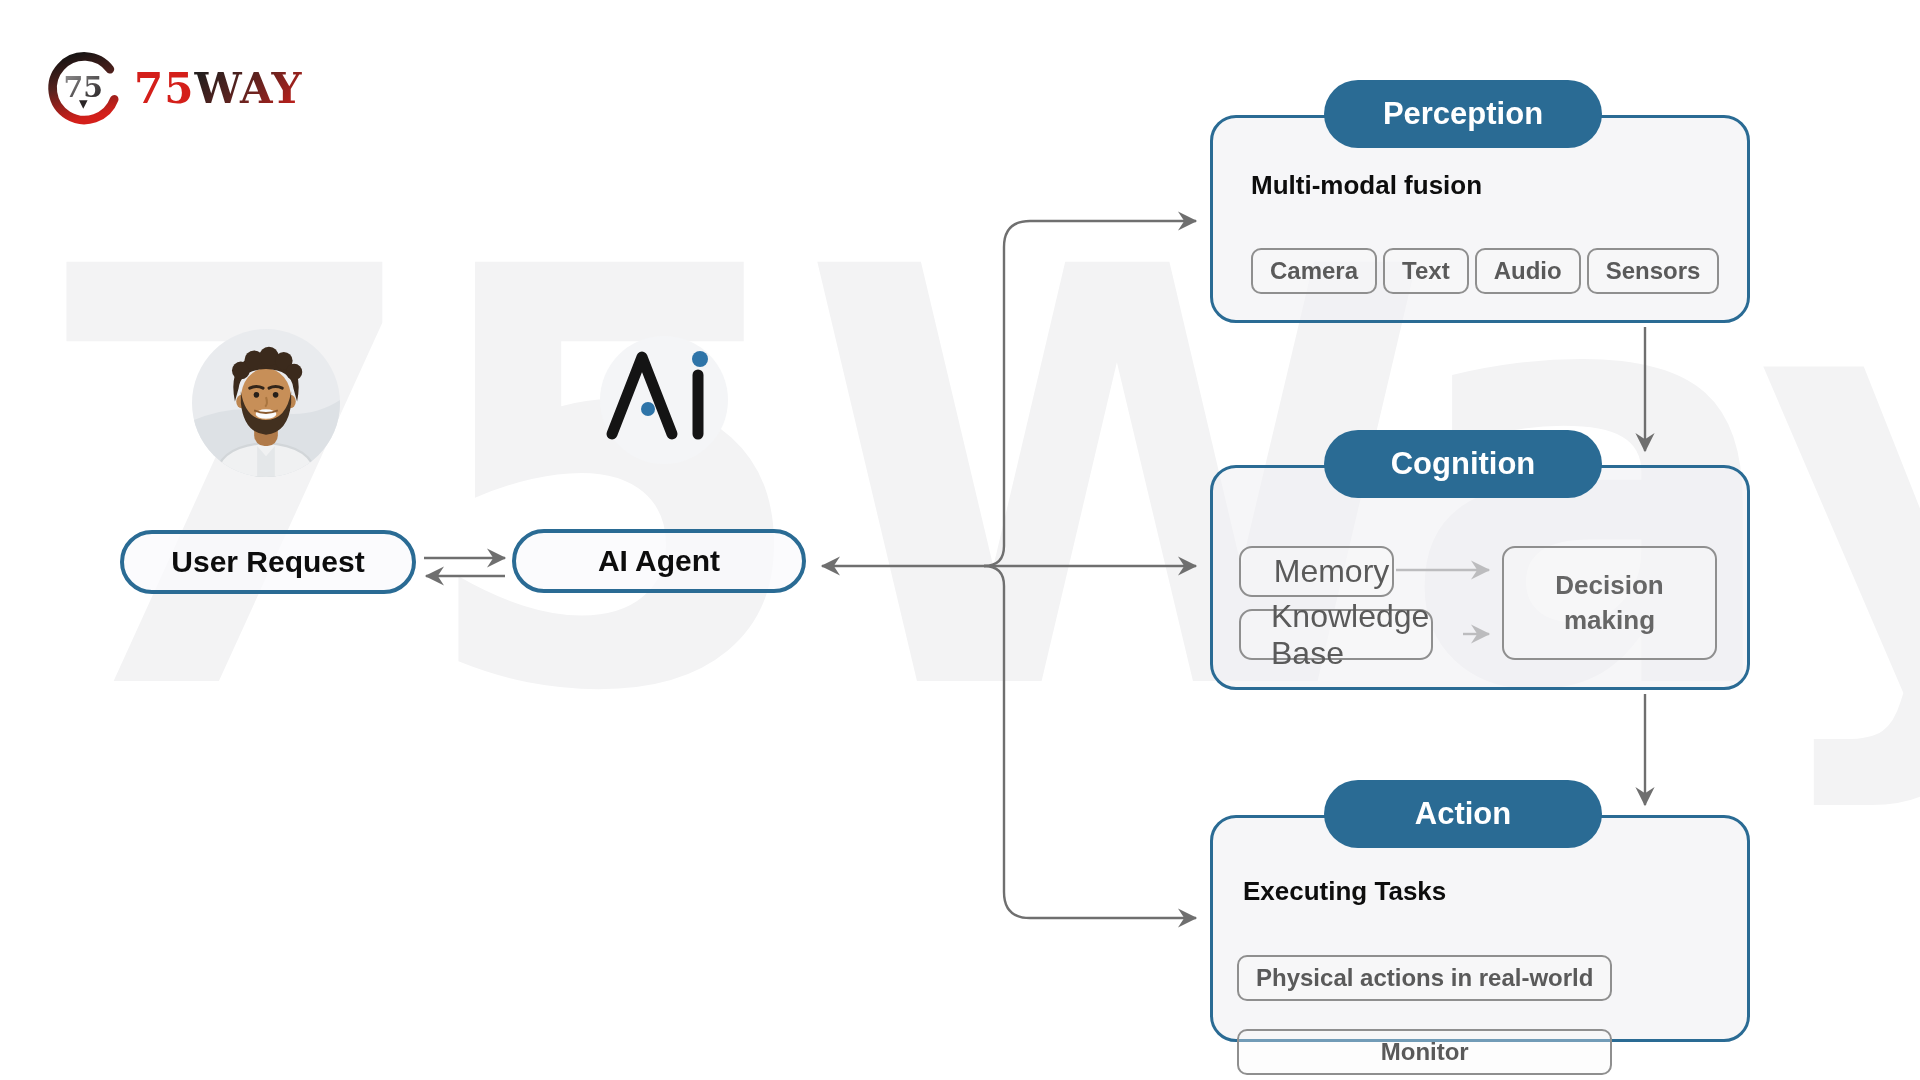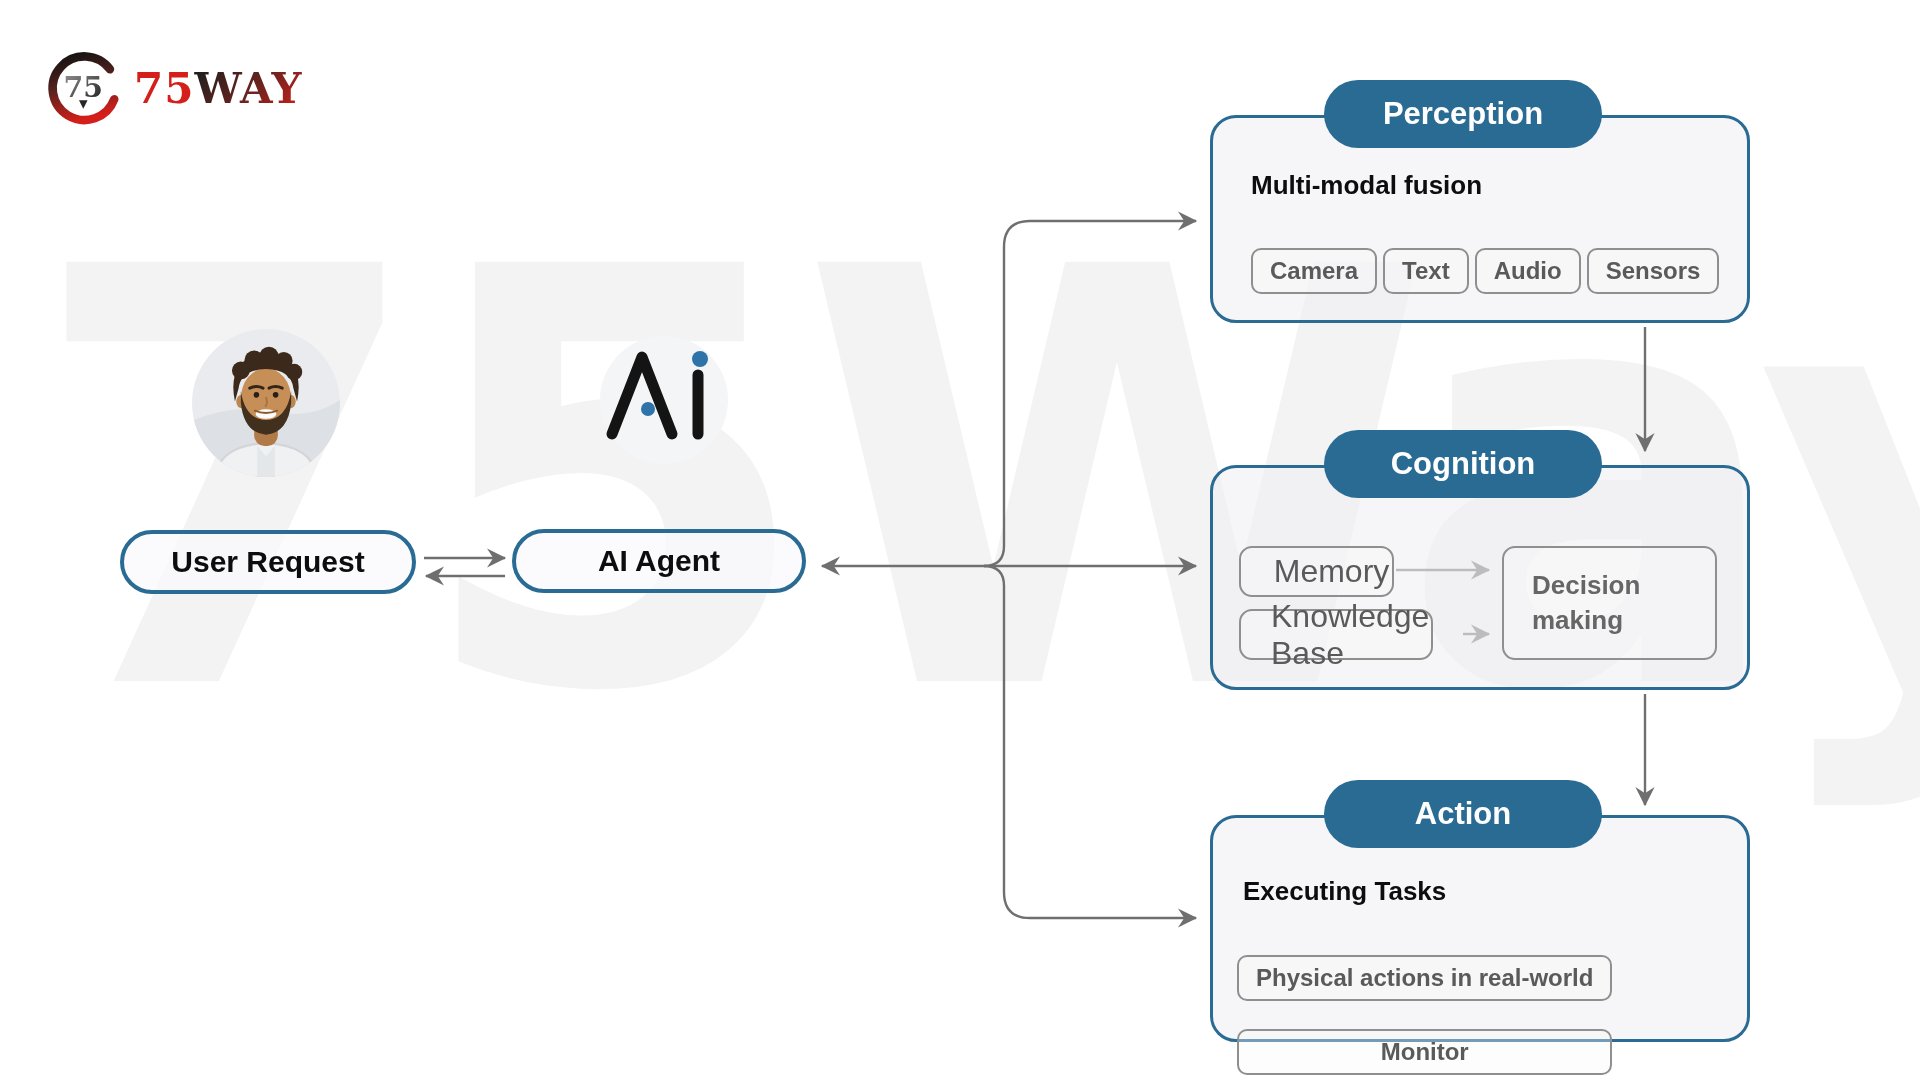--- a/index.html
+++ b/index.html
@@ -59,21 +59,21 @@
     box-sizing:border-box;display:inline-flex;align-items:center;justify-content:center;
   }
   
   .cog-chip{position:absolute;border:2.5px solid #8f8f8f;border-radius:13px;color:#5a5a5a;
     font-weight:normal;font-size:32px;display:flex;align-items:center;justify-content:center;
     background:rgba(248,248,250,0.35);box-sizing:border-box;padding-left:30px;}
   .cog-memory{left:26px;top:78px;width:155px;height:51px;}
   .cog-kb{left:26px;top:141px;width:194px;height:51px;}
   .cog-decision{
     position:absolute;left:289px;top:78px;width:215px;height:114px;border:2.5px solid #8f8f8f;
-    border-radius:13px;color:#666666;font-weight:bold;font-size:26px;text-align:left;
+    border-radius:13px;color:#666666;font-weight:bold;font-size:26px;text-align:center;
     display:flex;align-items:center;justify-content:center;background:rgba(248,248,250,0.35);
     box-sizing:border-box;padding:0 28px;line-height:1.35;
   }
 </style>
 </head>
 <body>
 
 <div class="canvas">
 
   <div class="watermark">75Way</div>

